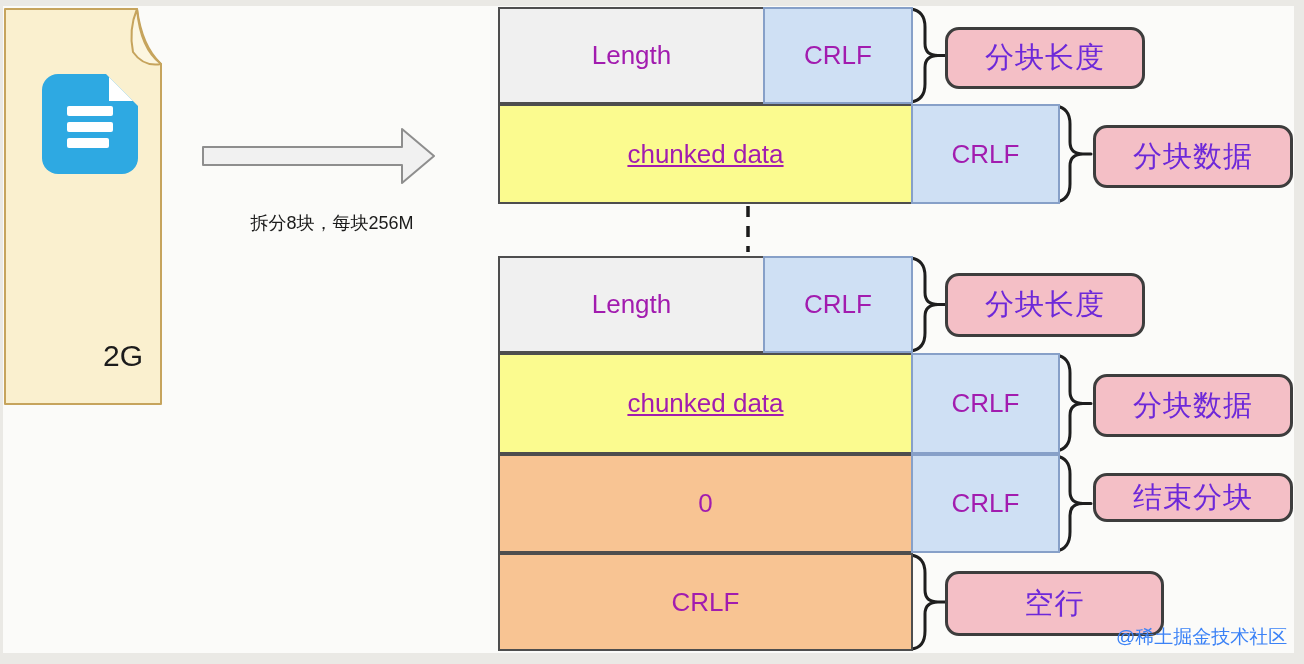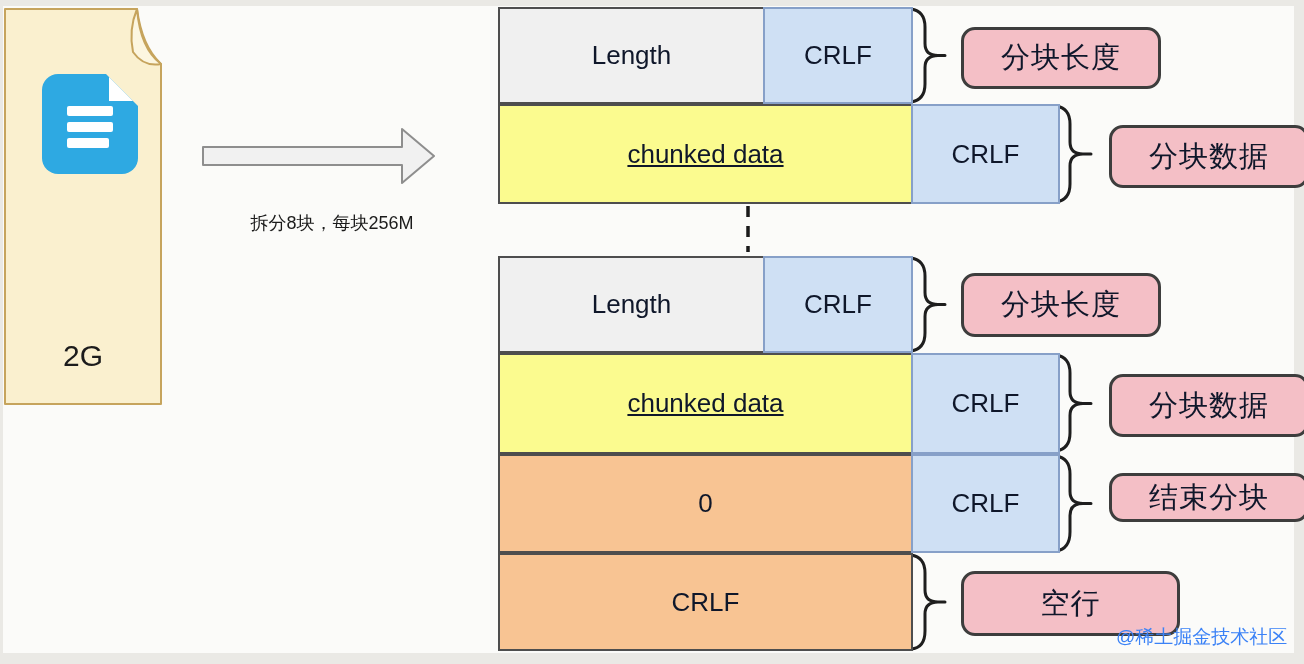--- a/index.html
+++ b/index.html
@@ -12,38 +12,38 @@
     width:1304px;height:664px;
     background:#fbfbf9;
     overflow:hidden;
   }
   .edge{position:absolute;background:#eae9e5;z-index:0;}
   #svg-layer{position:absolute;left:0;top:0;z-index:1;}
   .cell{
     position:absolute;box-sizing:border-box;z-index:2;
     display:flex;align-items:center;justify-content:center;
     border:2px solid #4e4e4e;
-    font-size:26px;color:#0f172a;
+    font-size:26px;color:#a21caf;
   }
   .cell.gray{background:#f0f0f0;}
   .cell.blue{background:#cfe0f4;border-color:#87a0c8;}
   .cell.yellow{background:#fbfb8f;text-decoration:underline;}
   .cell.orange{background:#f8c493;}
   .pill{
     position:absolute;box-sizing:border-box;z-index:3;
     display:flex;align-items:center;justify-content:center;
     background:#f4bfc6;border:3px solid #3d3d3d;border-radius:14px;
-    font-size:29px;color:#0f172a;letter-spacing:1px;white-space:nowrap;margin-left:16px;
+    font-size:29px;color:#6d28d9;letter-spacing:1px;white-space:nowrap;
   }
   .plain-text{
     position:absolute;z-index:3;color:#1b1b1b;
     display:flex;align-items:center;justify-content:center;
     white-space:nowrap;
   }
-  #file-size-label{left:5px;top:338px;width:156px;height:36px;font-size:30px;}
+  #file-size-label{left:5px;top:338px;width:156px;height:36px;font-size:30px;padding-left:40px;}
   #arrow-caption{left:172px;top:206px;width:320px;height:34px;font-size:18px;}
   #watermark{
     position:absolute;z-index:3;left:1116px;top:624px;width:180px;height:26px;
     color:#3b82f6;font-size:19px;text-align:left;white-space:nowrap;
   }
 </style>
 </head>
 <body>
 
 <div id="canvas">

